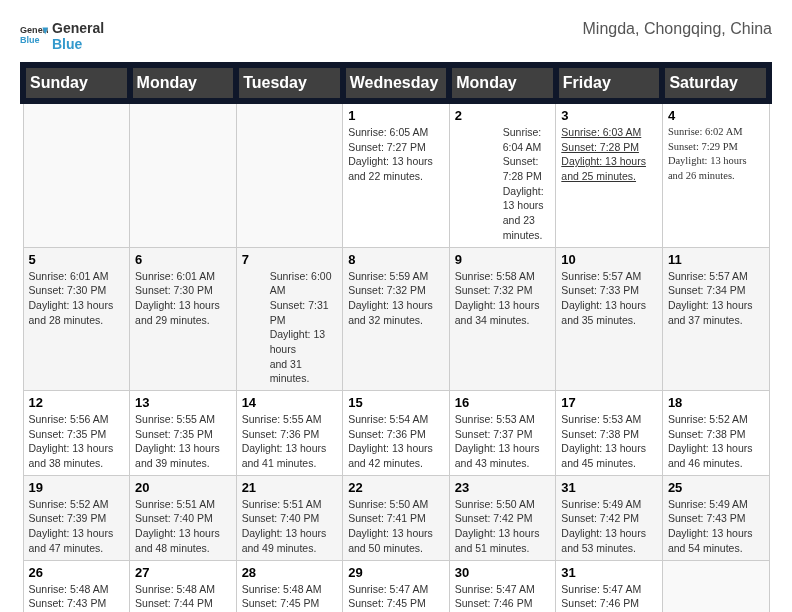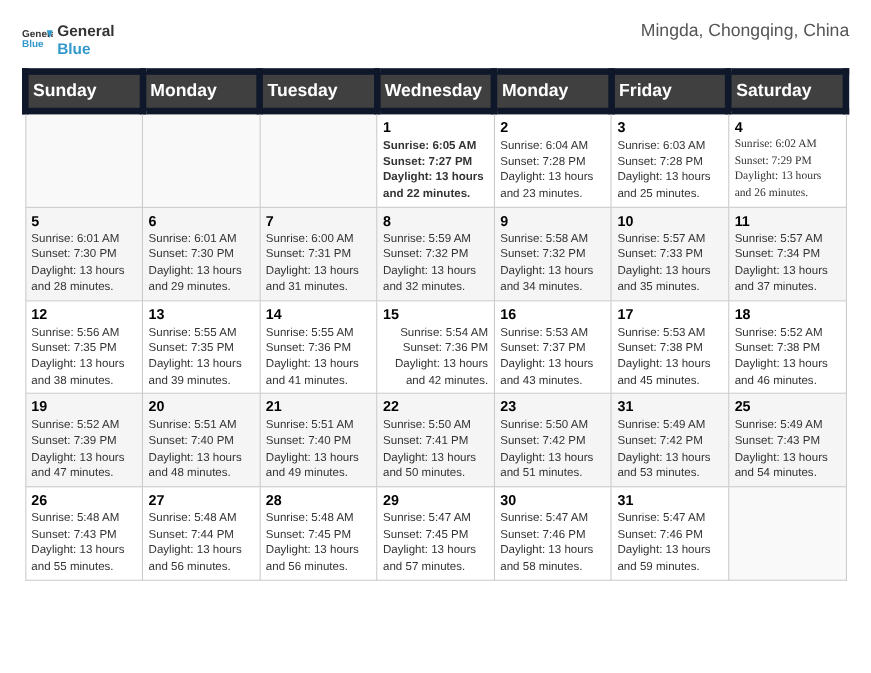--- a/index.html
+++ b/index.html
@@ -109,35 +109,35 @@
         <th>Saturday</th>
       </tr>
   </thead>
   <tbody id="calendar-body">
   <tr>
         <td class="empty"></td>
         <td class="empty"></td>
         <td class="empty"></td>
         <td>
           <span class="day-number">1</span>
-          <div class="day-info" style="white-space: pre-line; font-weight: bold;">Sunrise: 6:05 AM
+          <div class="day-info" style="white-space: pre-line;">Sunrise: 6:05 AM
 Sunset: 7:27 PM
 Daylight: 13 hours
 and 22 minutes.</div>
         </td>
         <td>
           <span class="day-number">2</span>
-          <div class="day-info" style="white-space: pre-line;">Sunrise: 6:04 AM
+          <div class="day-info" style="white-space: pre-line; margin-left: 48px;">Sunrise: 6:04 AM
 Sunset: 7:28 PM
 Daylight: 13 hours
 and 23 minutes.</div>
         </td>
         <td>
           <span class="day-number">3</span>
-          <div class="day-info" style="white-space: pre-line;">Sunrise: 6:03 AM
+          <div class="day-info" style="white-space: pre-line; text-decoration: underline;">Sunrise: 6:03 AM
 Sunset: 7:28 PM
 Daylight: 13 hours
 and 25 minutes.</div>
         </td>
         <td>
           <span class="day-number">4</span>
           <div class="day-info" style="white-space: pre-line; font-family: Liberation Serif, serif;">Sunrise: 6:02 AM
 Sunset: 7:29 PM
 Daylight: 13 hours
 and 26 minutes.</div>
@@ -153,21 +153,21 @@
         </td>
         <td>
           <span class="day-number">6</span>
           <div class="day-info" style="white-space: pre-line;">Sunrise: 6:01 AM
 Sunset: 7:30 PM
 Daylight: 13 hours
 and 29 minutes.</div>
         </td>
         <td>
           <span class="day-number">7</span>
-          <div class="day-info" style="white-space: pre-line;">Sunrise: 6:00 AM
+          <div class="day-info" style="white-space: pre-line; margin-left: 28px;">Sunrise: 6:00 AM
 Sunset: 7:31 PM
 Daylight: 13 hours
 and 31 minutes.</div>
         </td>
         <td>
           <span class="day-number">8</span>
           <div class="day-info" style="white-space: pre-line;">Sunrise: 5:59 AM
 Sunset: 7:32 PM
 Daylight: 13 hours
 and 32 minutes.</div>
@@ -211,21 +211,21 @@
         </td>
         <td>
           <span class="day-number">14</span>
           <div class="day-info" style="white-space: pre-line;">Sunrise: 5:55 AM
 Sunset: 7:36 PM
 Daylight: 13 hours
 and 41 minutes.</div>
         </td>
         <td>
           <span class="day-number">15</span>
-          <div class="day-info" style="white-space: pre-line; text-align: right;">Sunrise: 5:54 AM
+          <div class="day-info" style="white-space: pre-line;">Sunrise: 5:54 AM
 Sunset: 7:36 PM
 Daylight: 13 hours
 and 42 minutes.</div>
         </td>
         <td>
           <span class="day-number">16</span>
           <div class="day-info" style="white-space: pre-line;">Sunrise: 5:53 AM
 Sunset: 7:37 PM
 Daylight: 13 hours
 and 43 minutes.</div>

